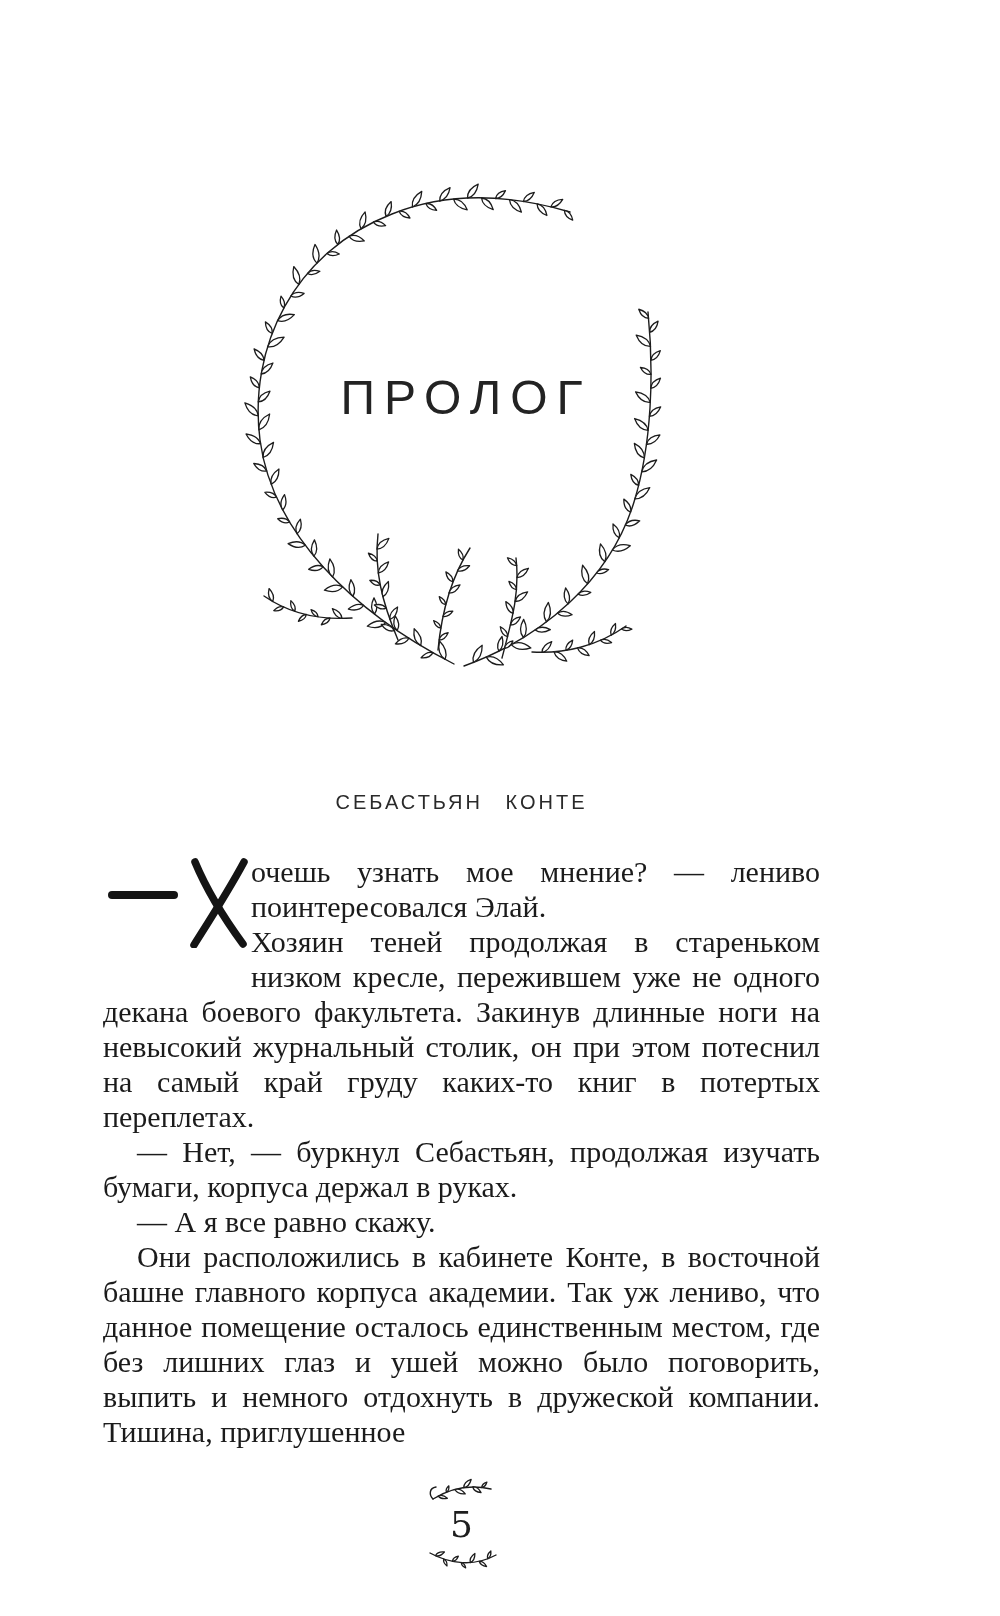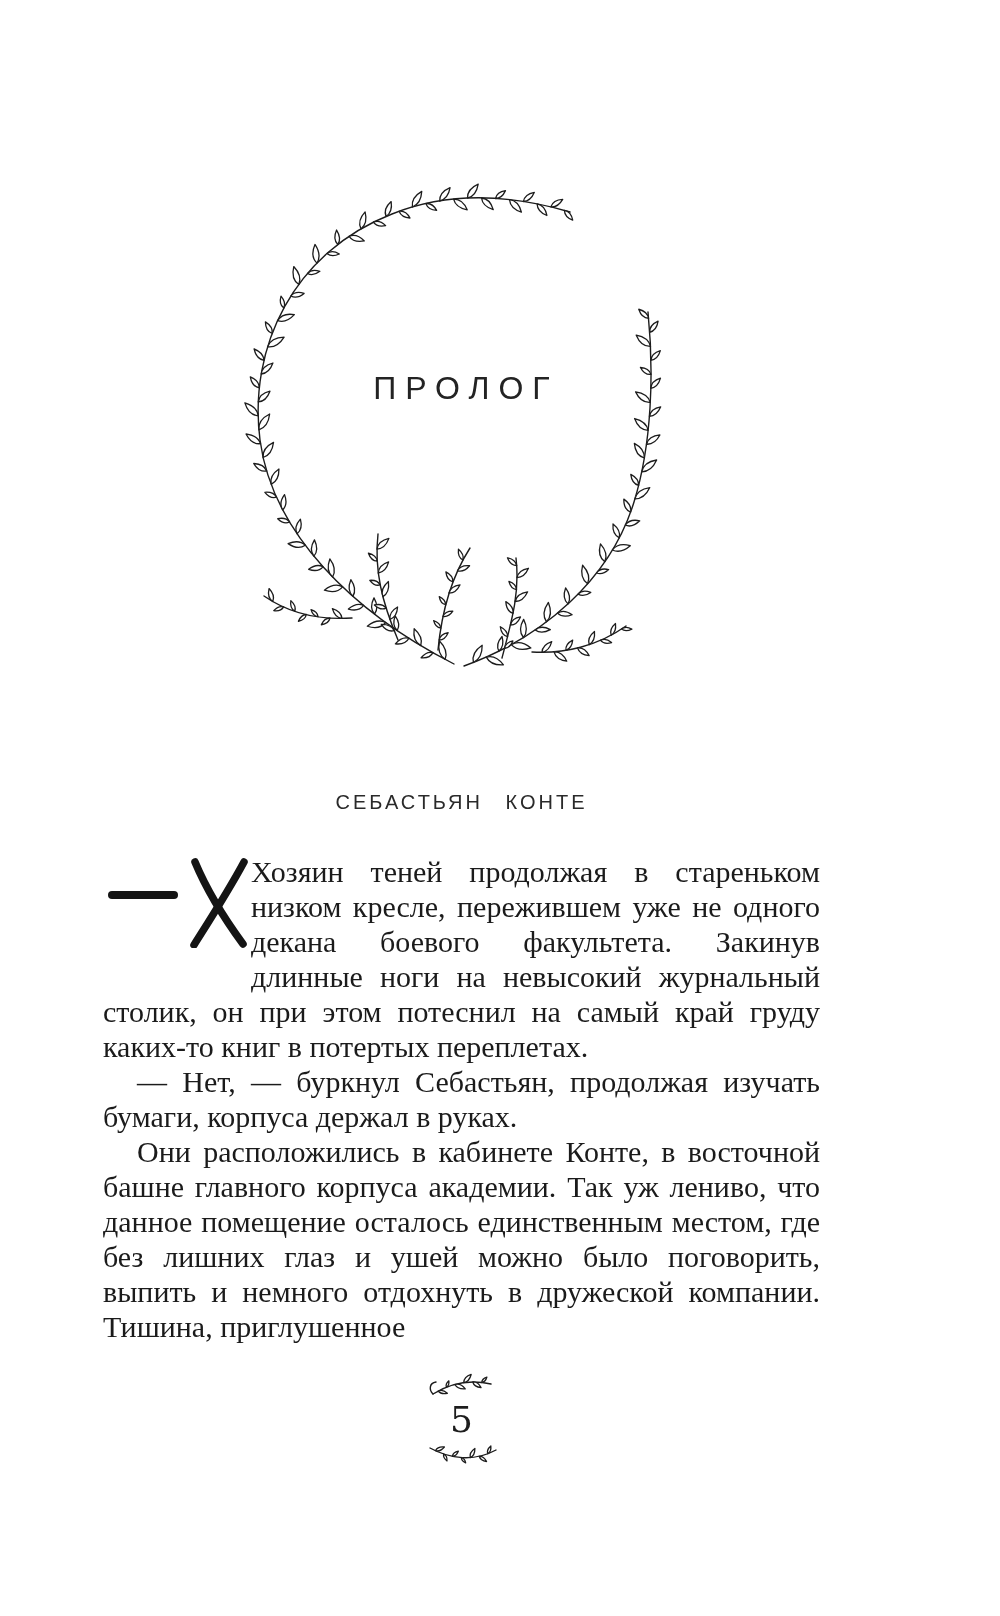--- a/index.html
+++ b/index.html
@@ -27,21 +27,21 @@
     margin:172px auto 0 auto;
   }
   .wreath-wrap svg{display:block;width:520px;height:512px;}
   .stem{fill:none;stroke:var(--ink);stroke-width:1.4;stroke-linecap:round;}
   .leaf{fill:var(--paper);stroke:var(--ink);stroke-width:1.3;stroke-linejoin:round;}
   .chapter-title{
     position:absolute;
     top:198px;left:0;right:0;
     text-align:center;
     font-family:"Liberation Sans", sans-serif;
-    font-size:32px;
+    font-size:48px;
     letter-spacing:9px;
     padding-left:9px;
     color:#232323;
     font-weight:400;
   }
   
   .subtitle{
     margin-top:100px;
     text-align:center;
     font-family:"Liberation Sans", sans-serif;
@@ -240,24 +240,25 @@
     <div class="subtitle">СЕБАСТЬЯН КОНТЕ</div>
 
     <div class="body-text">
       <p>
         <span class="dropcap-float">
           <span class="dc-dash" aria-label="—"></span>
           <svg class="dc-x" viewBox="0 0 64 92" role="img" aria-label="Х">
             <path d="M8 6 C18 30 34 58 56 88"></path>
             <path d="M57 6 C42 34 24 62 7 89"></path>
           </svg>
-        </span>
+        </span><span>очешь узнать мое мнение? — лениво поинтересовался Элай.</span>
       </p>
       <p>Хозяин теней продолжая в стареньком низком кресле, пережившем уже не одного декана боевого факультета. Закинув длинные ноги на невысокий журнальный столик, он при этом потеснил на самый край груду каких-то книг в потертых переплетах.</p>
       <p class="p-indent">— Нет, — буркнул Себастьян, продолжая изучать бумаги, корпуса держал в руках.</p>
+      <p class="p-indent">— А я все равно скажу.</p>
       <p class="p-indent">Они расположились в кабинете Конте, в восточной башне главного корпуса академии. Так уж лениво, что данное помещение осталось единственным местом, где без лишних глаз и ушей можно было поговорить, выпить и немного отдохнуть в дружеской компании. Тишина, приглушенное</p>
     </div>
 
     <div class="footer">
       <svg id="twigTop" viewBox="0 0 70 30" width="70" height="30" aria-hidden="true">
           <path d="M6 24 C2 20 2 13 9 12" class="stem"></path>
           <path d="M6 24 C22 14 42 9 64 14" class="stem"></path>
           <path d="M0 0 Q 3.575511188271605 -3.3873263888888885 9.409239969135802 -0.6097187499999999 Q 3.951880787037037 2.709861111111111 0 0 Z" class="leaf" transform="translate(11.2 21.0) rotate(17.6)"></path>
           <path d="M0 0 Q 2.6203360339506174 -2.4824236111111113 6.895621141975309 -0.44683625000000005 Q 2.8961608796296296 1.9859388888888891 0 0 Z" class="leaf" transform="translate(19.4 17.3) rotate(-65.5)"></path>
           <path d="M0 0 Q 4.260068287037037 -4.035854166666667 11.210706018518518 -0.72645375 Q 4.708496527777777 3.2286833333333336 0 0 Z" class="leaf" transform="translate(27.9 14.5) rotate(26.6)"></path>

